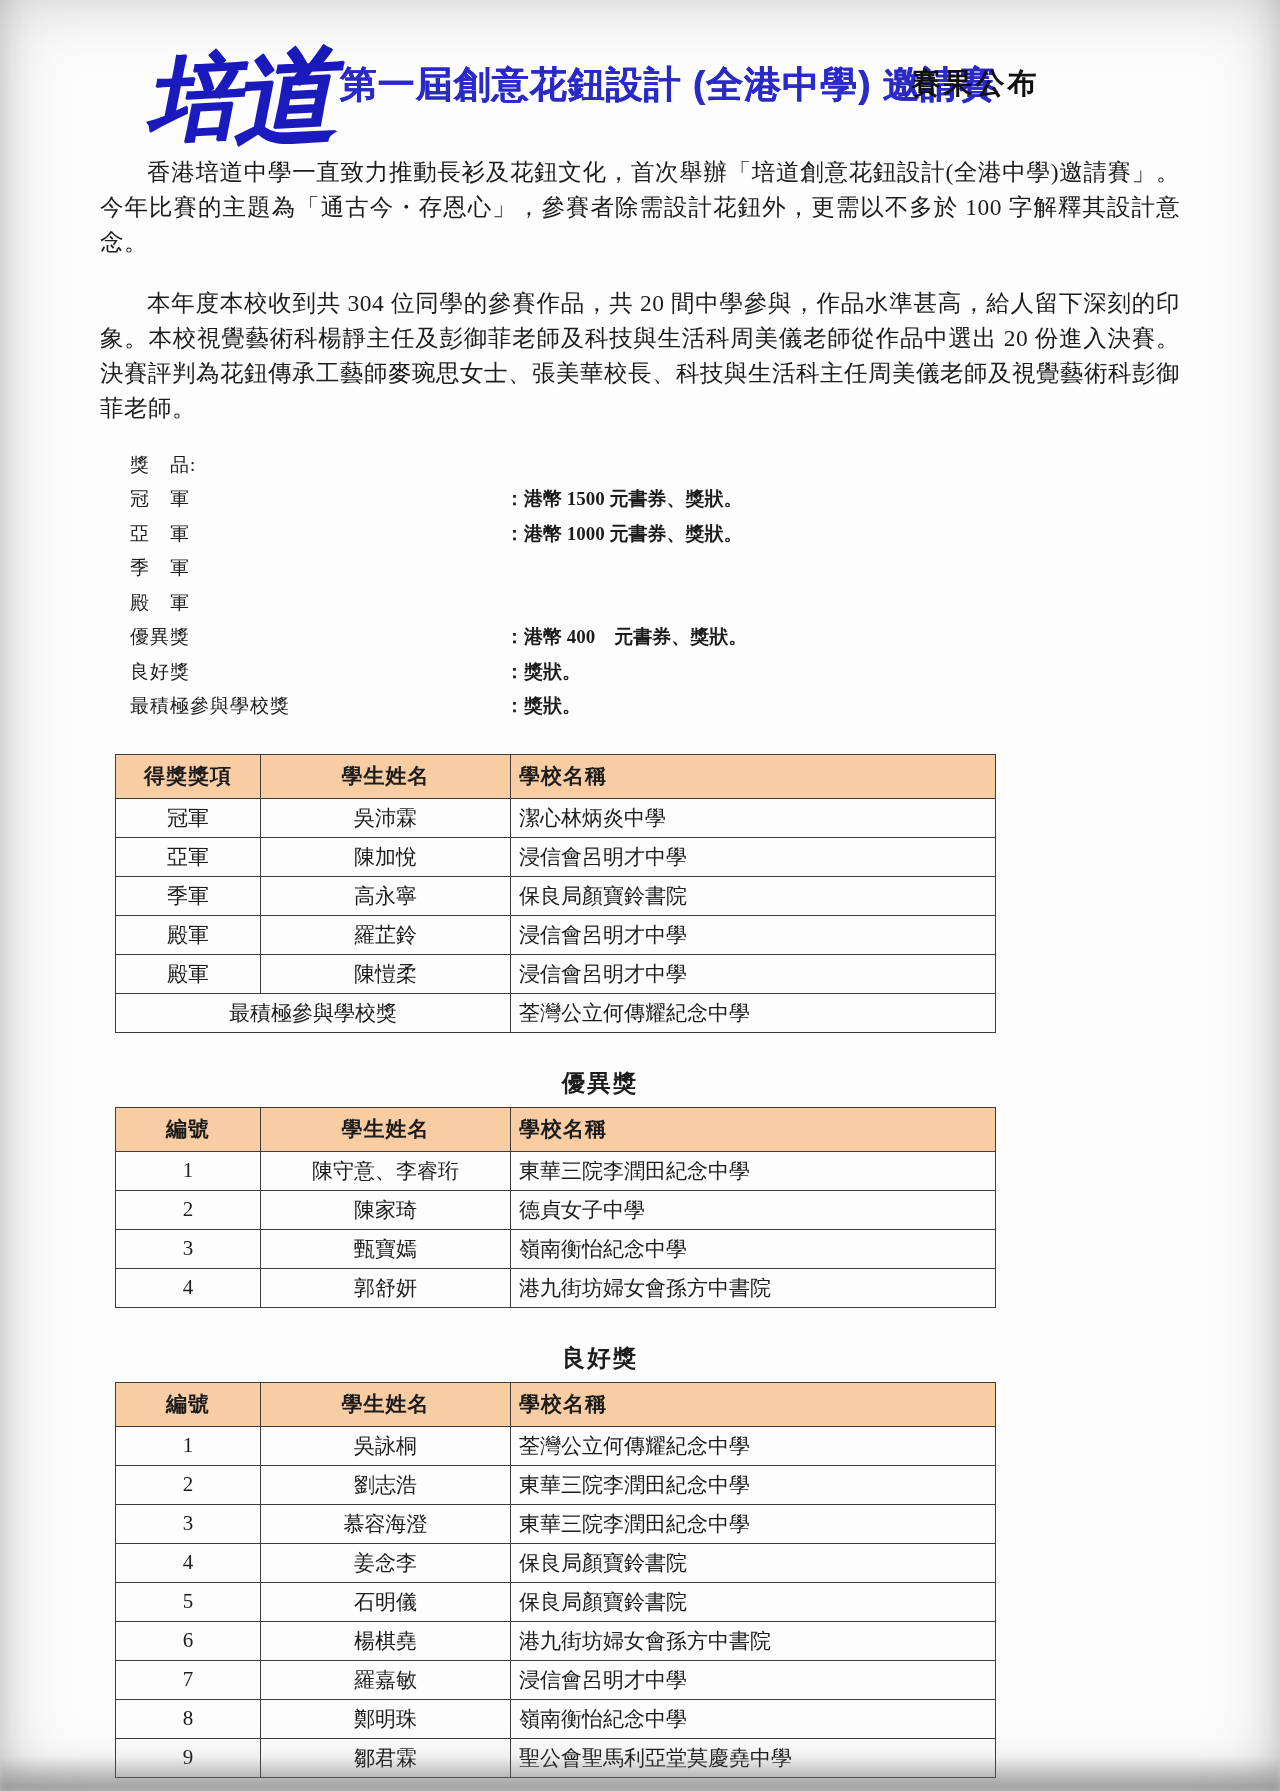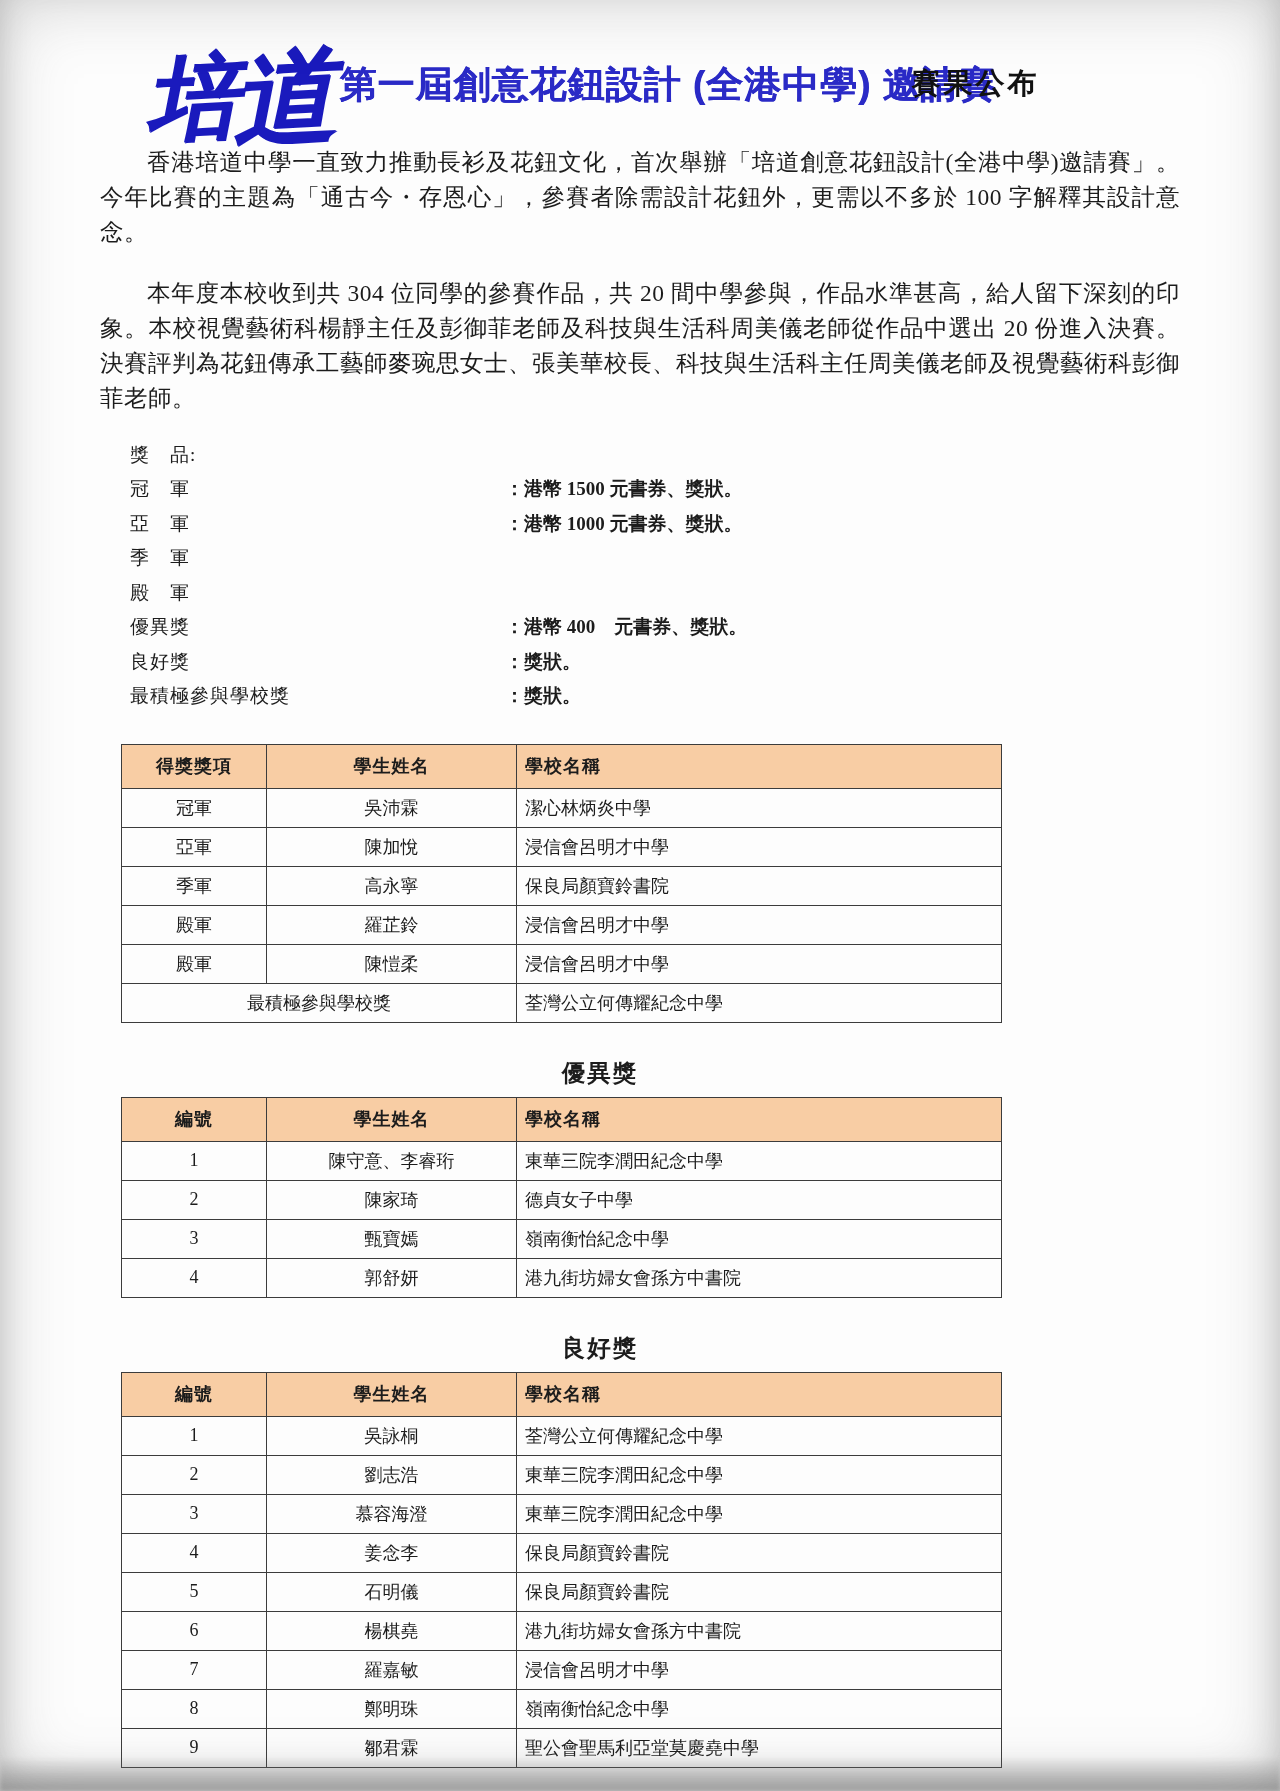--- a/index.html
+++ b/index.html
@@ -47,34 +47,34 @@
     font-size:29px;font-weight:bold;color:#111;
     margin-top:4px;letter-spacing:3px;
     transform:translateX(-85px);
   }
 
   
   .para{
     font-size:23.5px;line-height:35px;text-align:justify;
     text-indent:2em;margin:0 0 26px 0;letter-spacing:.5px;
   }
-  .para.first{margin-top:7px;}
+  .para.first{margin-top:17px;}
 
   
   .prize-list{margin:0 0 0 30px;font-size:19px;}
   .prize-heading{height:34px;letter-spacing:1px;}
   .prize-row{display:flex;height:34.5px;align-items:flex-start;}
   .prize-label{width:375px;flex:0 0 375px;letter-spacing:1px;}
   .prize-value{flex:1;font-weight:bold;}
 
   
   .award-table{
-    width:880px;margin:0 0 0 21px;
+    width:880px;margin:0 0 0 15px;
     border-collapse:collapse;table-layout:fixed;
-    font-size:18px;
+    font-size:21px;
   }
   .award-table col.c1{width:145px;}
   .award-table col.c2{width:250px;}
   .award-table col.c3{width:485px;}
   .award-table th,.award-table td{
     border:1.6px solid #3c3c3c;
     padding:0 8px;height:38px;vertical-align:middle;
   }
   .award-table thead th{
     background:#f8cda4;

